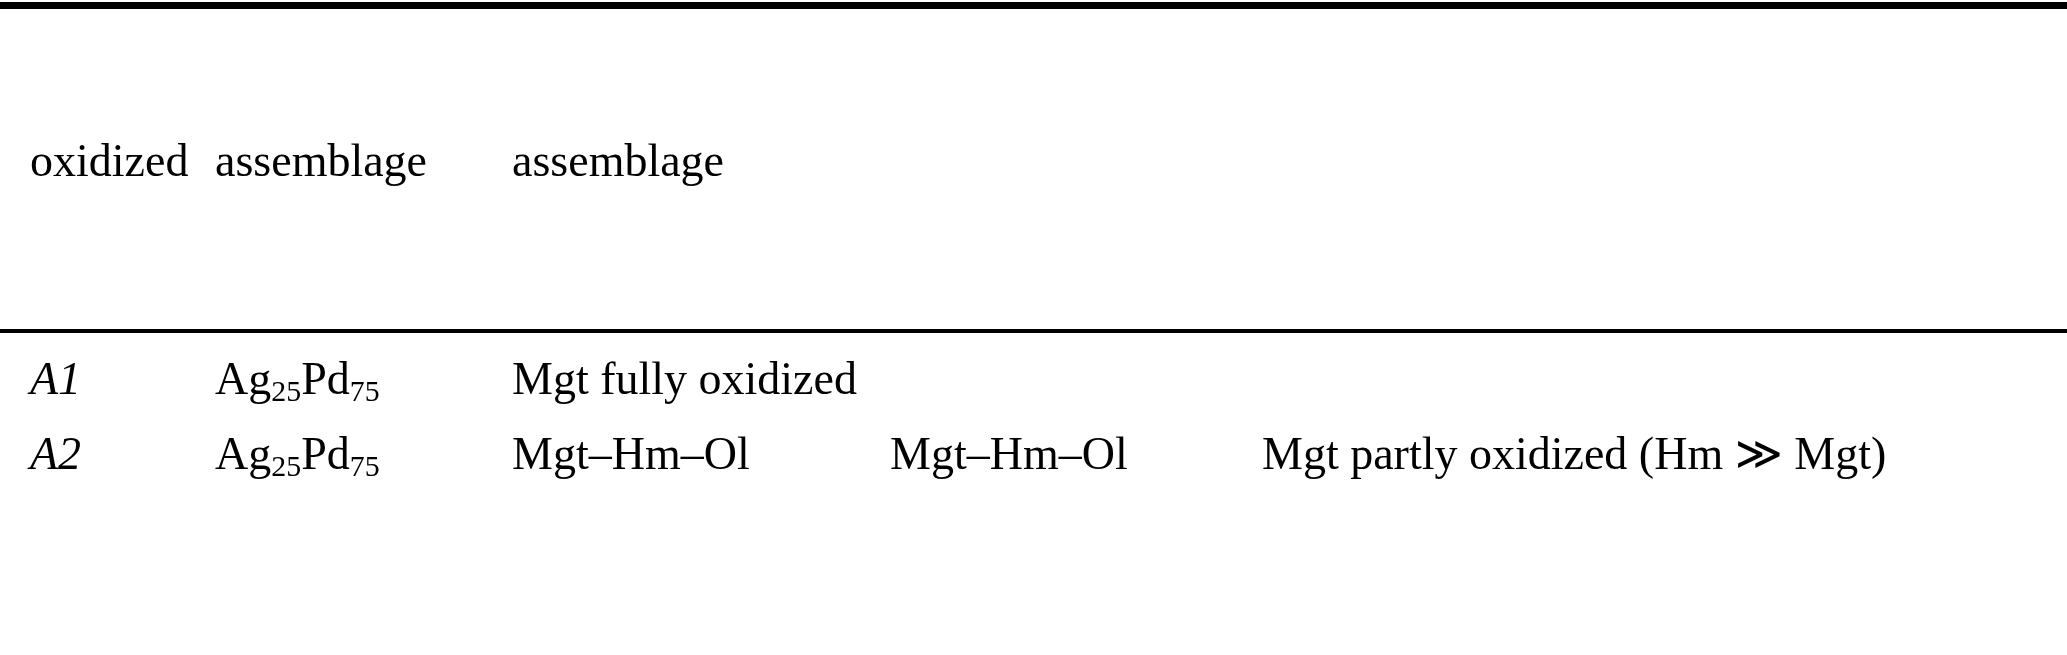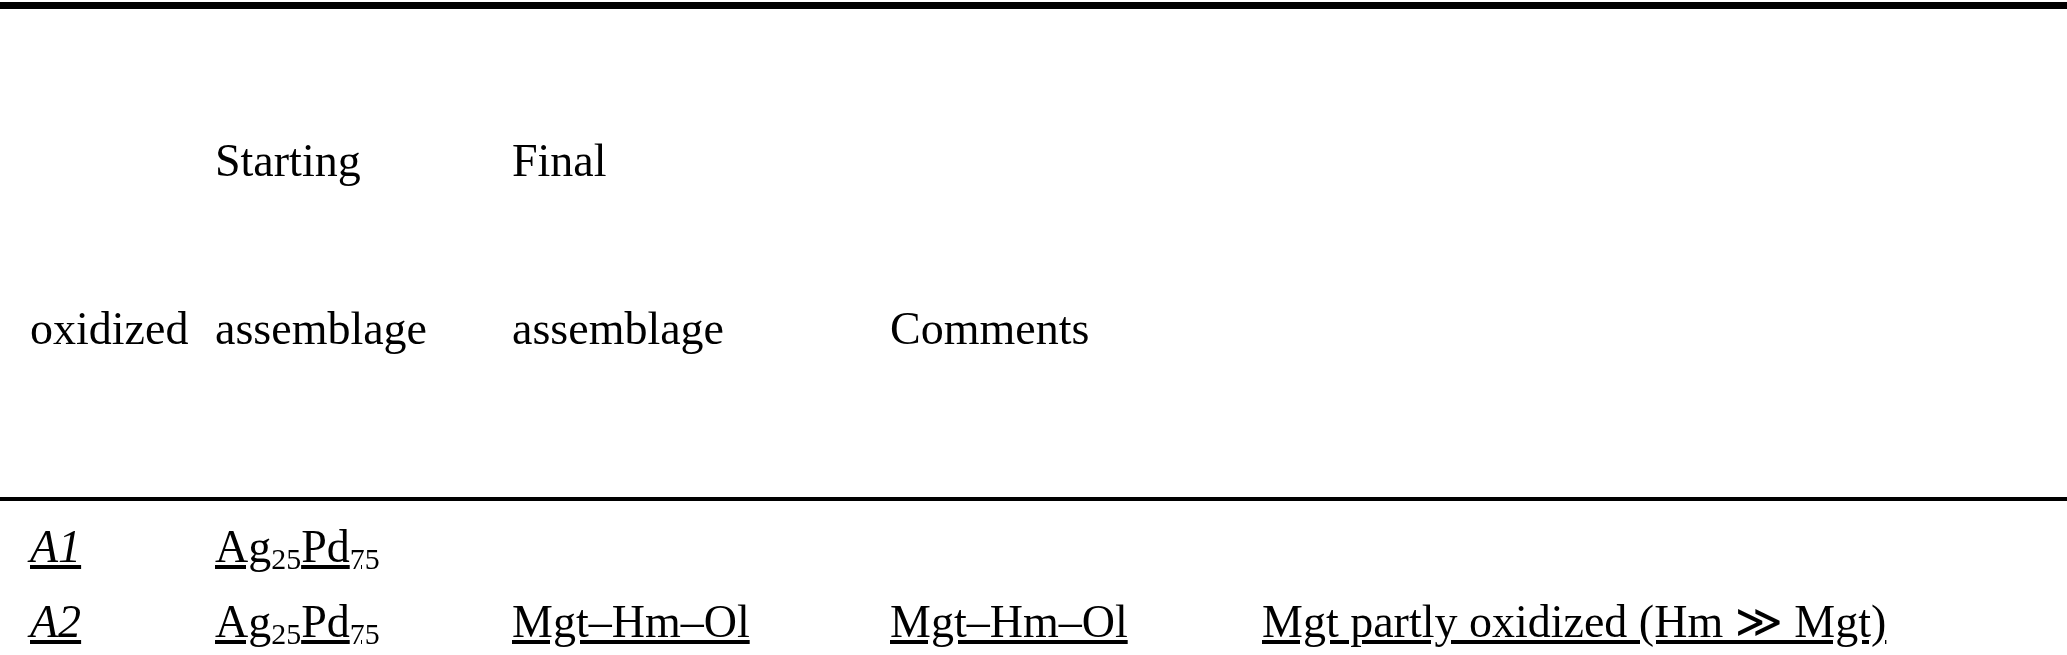--- a/index.html
+++ b/index.html
@@ -53,21 +53,20 @@
     white-space: pre;
   }
   .th .hline { display: block; }
   .tbody {
     padding-top: 8px;
     flex: 0 0 auto;
   }
   .tr {
     height: 75px;
     align-items: center;
-    text-decoration: underline;
   }
   .td {
     line-height: 75px;
     white-space: nowrap;
   }
   .td-run {
     font-style: italic;
   }
   sub {
     font-size: 0.65em;
@@ -82,40 +81,35 @@
 
 <div class="table-wrap">
 
   <div class="rule-thick rule-top"></div>
 
   <div class="grid-row thead">
     <div class="th">
       <span class="hline">oxidized</span>
     </div>
     <div class="th">
-      <span class="hline">Starting</span>
       <span class="hline">assemblage</span>
     </div>
     <div class="th">
-      <span class="hline">Final</span>
       <span class="hline">assemblage</span>
-    </div>
-    <div class="th">
-      <span class="hline"></span>
-      <span class="hline">Comments</span>
     </div>
   </div>
 
   <div class="rule-thin"></div>
 
   <div class="tbody">
 
     <div class="grid-row tr">
       <div class="td td-run">A1</div>
       <div class="td">Ag<sub>25</sub>Pd<sub>75</sub></div>
+      <div class="td">Mgt fully oxidized</div>
     </div>
 
     <div class="grid-row tr">
       <div class="td td-run">A2</div>
       <div class="td">Ag<sub>25</sub>Pd<sub>75</sub></div>
       <div class="td">Mgt–Hm–Ol</div>
       <div class="td">Mgt–Hm–Ol</div>
       <div class="td">Mgt partly oxidized (Hm ≫ Mgt)</div>
     </div>
 

